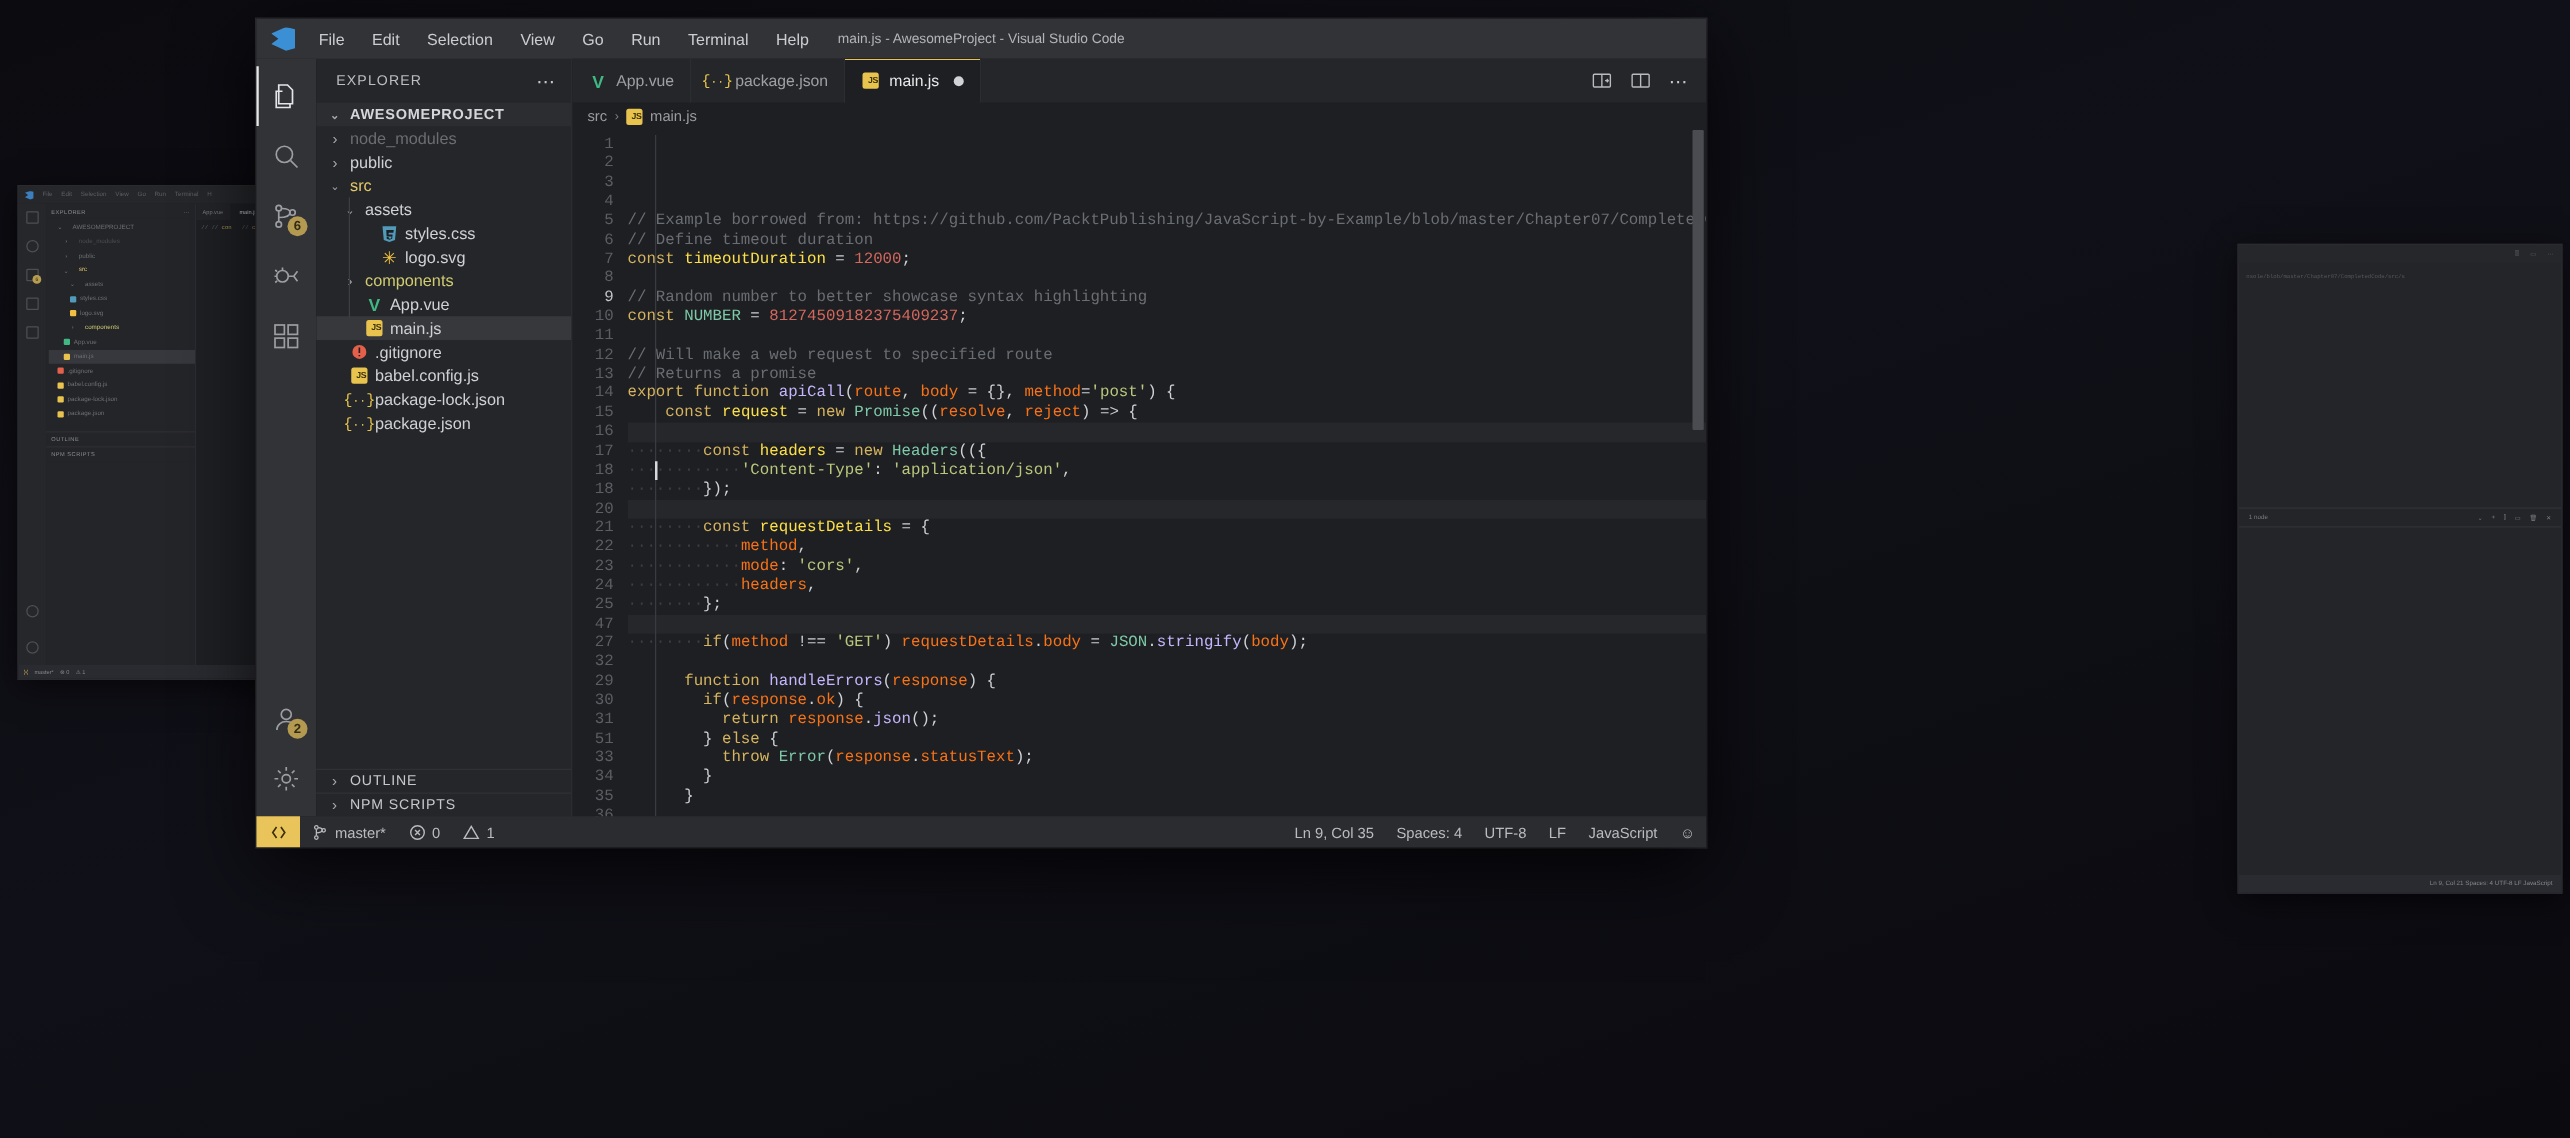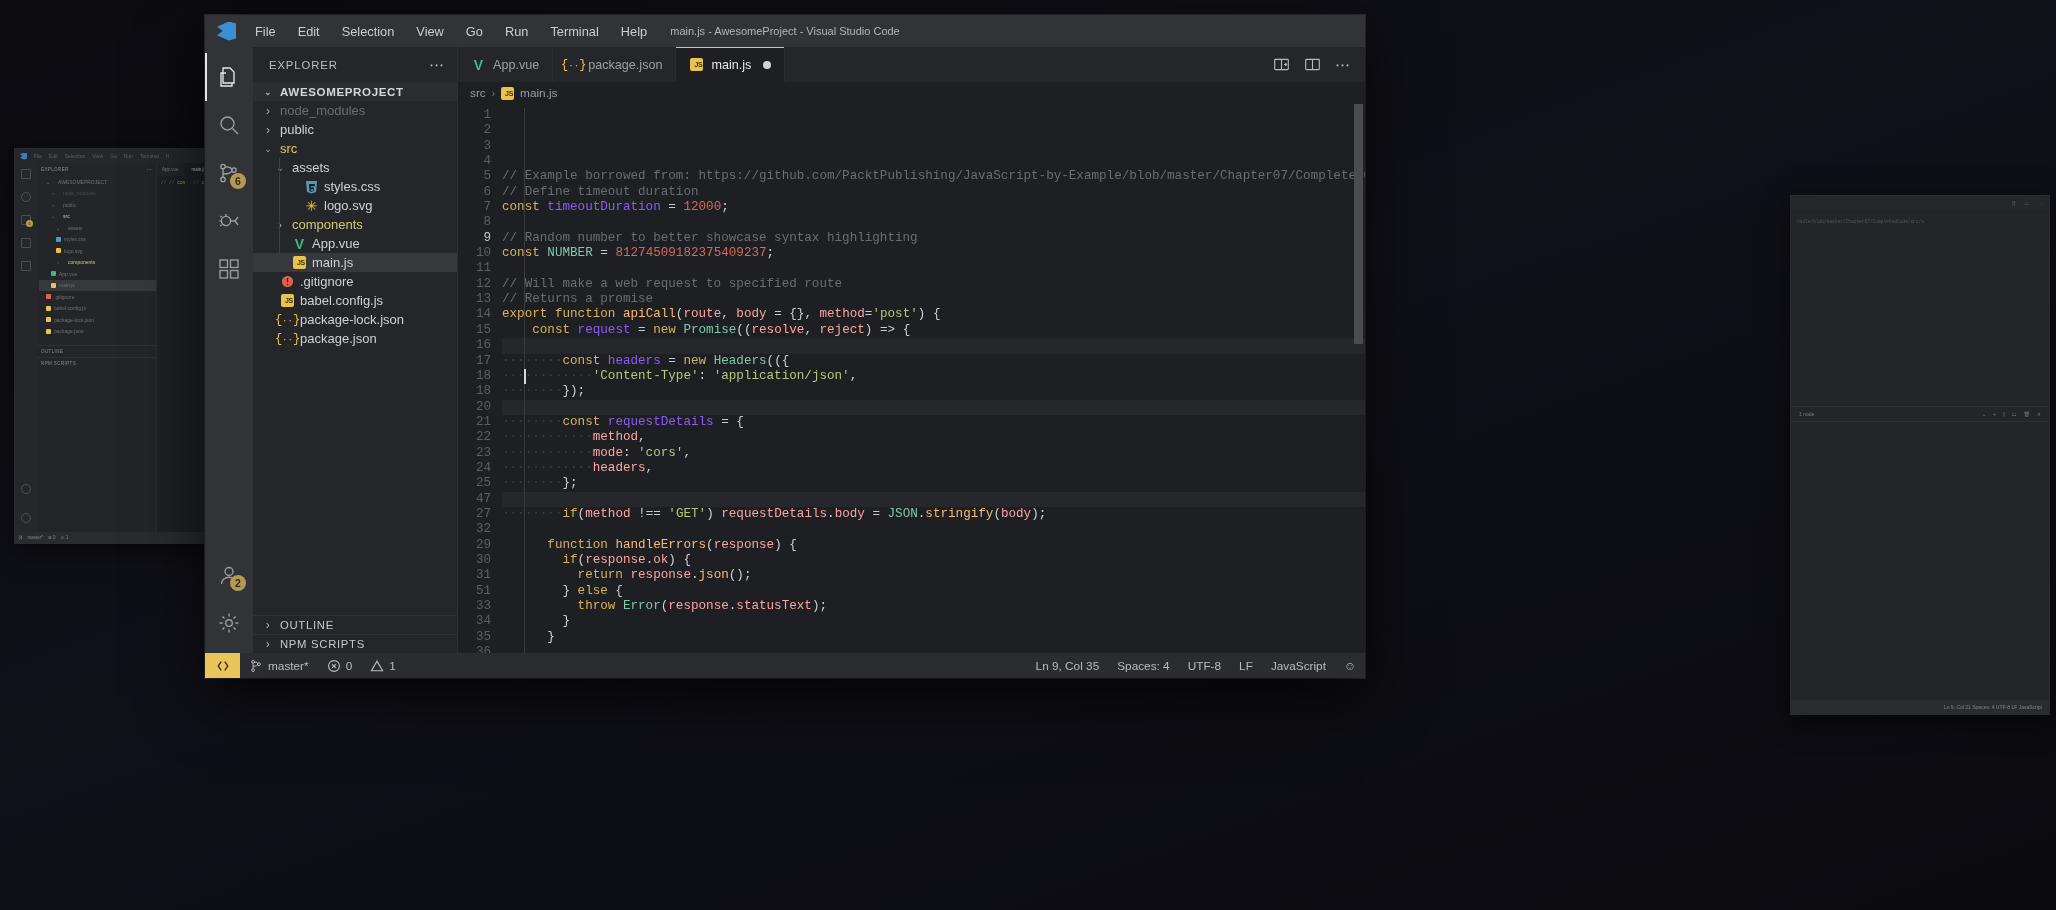--- a/index.html
+++ b/index.html
@@ -218,25 +218,25 @@
   }
   .codeline { height: 15.35px; }
   .codeline.hl { background: #26272b; }
   .indentguide { position:absolute; top: 4px; width:1px; background:#3a3b40; }
   .cursor {
     position: absolute; width: 2px; background: #d6d8dc;
     height: 15.35px;
   }
   .tok-c { color: #6a6d72; }          
   .tok-kw { color: #d6b45e; }         
-  .tok-var { color: #8b5cf6; text-align: center; }        
+  .tok-var { color: #fde047; text-align: center; }        
   .tok-num { color: #d4685c; }        
   .tok-str { color: #b8c77c; }        
-  .tok-fn { color: #fdba74; }         
-  .tok-prop { color: #fca5a5; }       
+  .tok-fn { color: #c4b5fd; }         
+  .tok-prop { color: #f97316; }       
   .tok-cls { color: #7ec9a8; }        
   .tok-op { color: #c9cbcf; }
   .tok-plain { color: #cfd1d5; }
   .ws { color: #3d3e43; }
 
   
   .vscroll {
     position: absolute; right: 0; top: 0; width: 13px; bottom: 0;
   }
   .vscroll-thumb {

